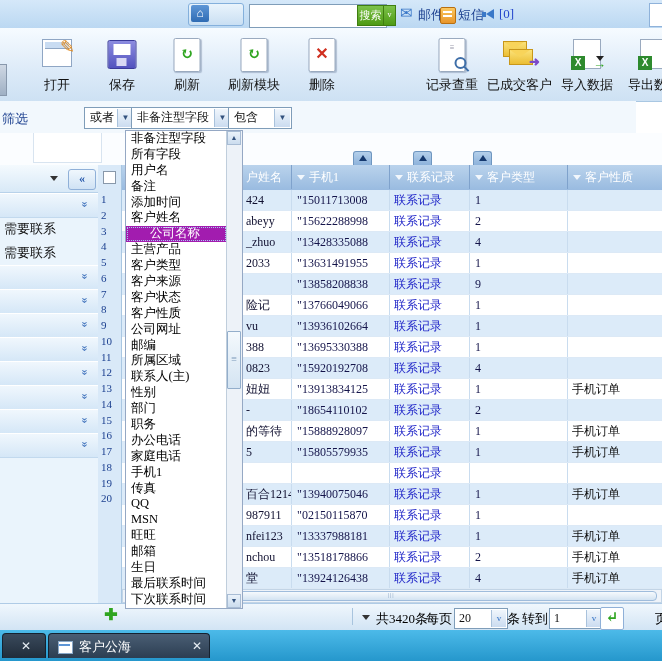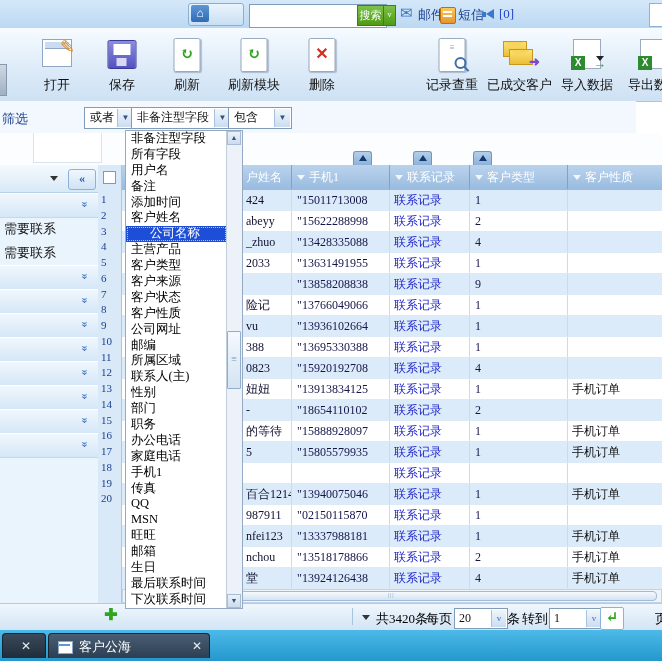--- a/index.html
+++ b/index.html
@@ -119,21 +119,21 @@
   #btab2{left:48px;width:162px;background:linear-gradient(#4A5E74,#2C3E52);text-decoration:underline;}
   .tab-x{position:absolute;top:4px;font-size:12px;color:#E8EEF4;line-height:16px;}
   #tab2-icon{position:absolute;left:9px;top:7px;width:13px;height:11px;background:#fff;border:1px solid #8AA8C8;}
   #tab2-icon:after{content:"";position:absolute;left:0;top:2px;width:11px;height:2px;background:#5E96D6;}
   #tab2-label{position:absolute;left:30px;top:4px;font-size:13px;color:#fff;white-space:nowrap;}
 
   
   #dropdown{left:125px;top:130px;width:118px;height:479px;background:#fff;border:1px solid #95A8C4;box-sizing:border-box;z-index:50;}
   #dd-list{position:absolute;left:0;top:0;width:101px;}
   .dd-item{height:15.9px;line-height:15.9px;padding-left:5px;font-size:12.5px;color:#000;white-space:nowrap;}
-  .dd-item.sel{background:#1d4ed8;color:#fff;outline:1px dotted #A8C8F0;outline-offset:-2px;padding-left:24px;}
+  .dd-item.sel{background:#a21caf;color:#fff;outline:1px dotted #A8C8F0;outline-offset:-2px;padding-left:24px;}
   #dd-scroll{position:absolute;right:0;top:0;bottom:0;width:15px;background:#EDF2F8;border-left:1px solid #C0CEDC;}
   .dd-btn{position:absolute;left:0;width:14px;height:14px;background:linear-gradient(#EAF2FA,#CBDCEE);border:1px solid #A8BCD4;box-sizing:border-box;text-align:center;font-size:7px;color:#33527E;line-height:12px;}
   #dd-thumb{position:absolute;left:0;top:200px;width:14px;height:58px;background:linear-gradient(#F4F9FD,#D4E4F2);border:1px solid #93AECB;border-radius:1px;box-sizing:border-box;text-align:center;line-height:54px;color:#7A98B8;font-size:10px;}
 </style>
 </head>
 <body>
 
 <div id="screen">
 
   <div class="abs" id="topbar">

